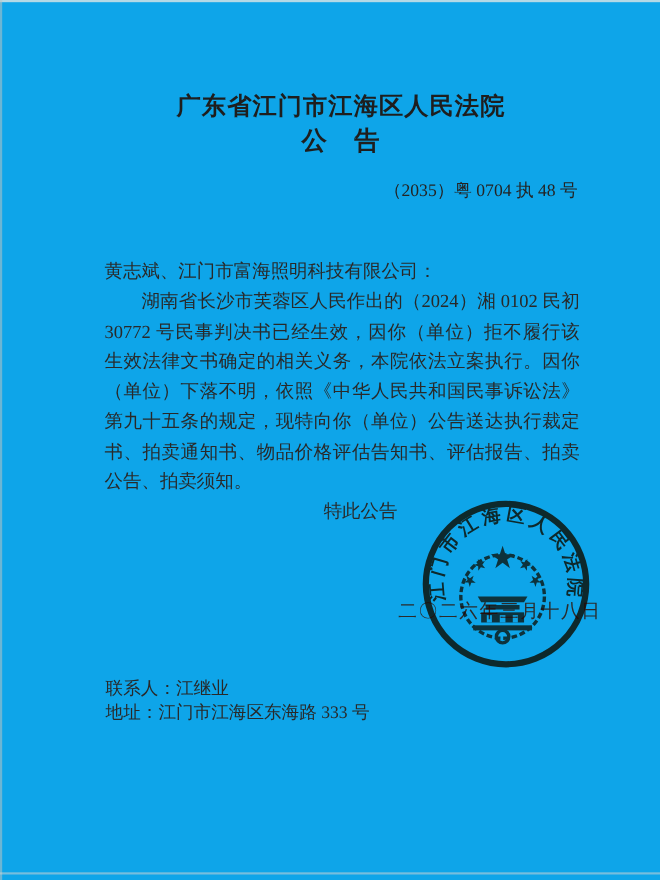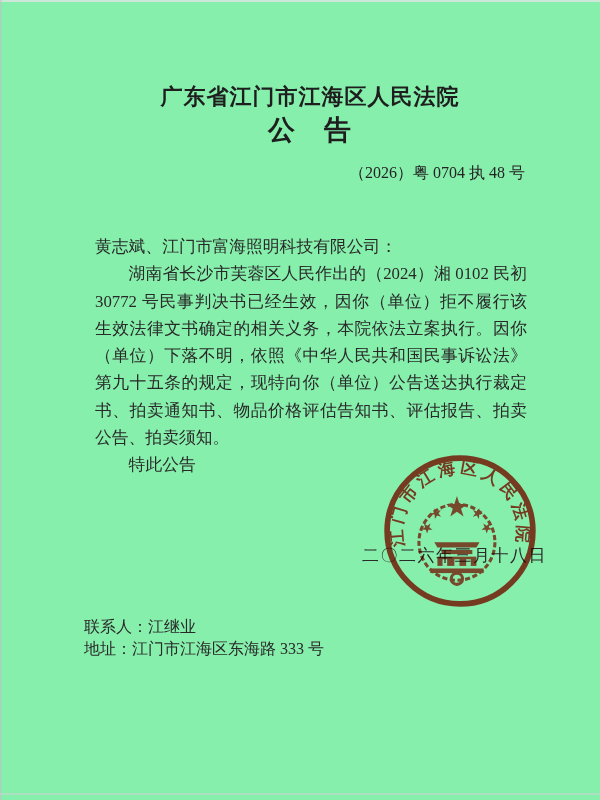--- a/index.html
+++ b/index.html
@@ -6,83 +6,83 @@
   body {
     width: 600px; height: 800px;
     background: #fbfcfc;
     position: relative;
     overflow: hidden;
     font-family: "Liberation Serif", "DejaVu Serif", serif;
     color: #2b2b2b;
   }
   .page {
     position: absolute; inset: 0;
-    background: #86efac;
+    background: #0ea5e9;
   }
   .edge-left   { position: absolute; left: 0; top: 0; width: 2px; height: 800px; background: #b9c4c2; opacity: .55; }
   .edge-top    { position: absolute; left: 0; top: 0; width: 600px; height: 2px; background: #dfe6e5; opacity: .8; }
   .edge-bottom { position: absolute; left: 0; top: 793px; width: 600px; height: 2px; background: #ccd4d3; opacity: .55; }
 
   .court-name {
     position: absolute; top: 82px; left: 20px; width: 580px;
     text-align: center;
     font-family: "Liberation Sans", "DejaVu Sans", sans-serif;
     font-weight: bold; font-size: 22px; letter-spacing: 1px;
     color: #1e1e1e;
   }
   .doc-title {
     position: absolute; top: 112px; left: 20px; width: 580px;
     text-align: center;
     font-family: "Liberation Sans", "DejaVu Sans", sans-serif;
-    font-weight: bold; font-size: 27px; letter-spacing: 1px;
+    font-weight: bold; font-size: 23px; letter-spacing: 1px;
     color: #1e1e1e;
   }
   .case-number {
     position: absolute; top: 163px; left: 95px; width: 430px;
     text-align: right; font-size: 16px; color: #242424;
   }
   .body-text {
     position: absolute; top: 209px; left: 95px; width: 432px;
     font-size: 16.8px; line-height: 27.3px;
     text-align: justify; color: #292929; margin-top: 24px;
   }
   .body-text p { margin: 0; text-indent: 2em; }
   .body-text p.addressee { text-indent: 0; }
-  .body-text p.closing { text-align: left; }
+  .body-text p.closing { text-align: center; }
 
   .issue-date {
     position: absolute; top: 544px; left: 362px;
     font-size: 17px; letter-spacing: 1.5px; color: #2b2b2b;
     z-index: 1; white-space: nowrap;
   }
   .seal {
     position: absolute; top: 454px; left: 383px;
     width: 154px; height: 154px;
     z-index: 2;
     mix-blend-mode: multiply;
     opacity: .95;
   }
   .contact {
-    position: absolute; top: 616px; left: 84px; width: 440px;
+    position: absolute; top: 616px; left: 96px; width: 440px;
     font-size: 16px; line-height: 22.4px; color: #292929;
   }
   .contact div { margin: 0; }
 </style>
 </head>
 <body>
 
 <div class="page">
   <div class="edge-top"></div>
   <div class="edge-left"></div>
   <div class="edge-bottom"></div>
 
   <div class="court-name">广东省江门市江海区人民法院</div>
   <div class="doc-title">公　告</div>
 
-  <div class="case-number">（2026）粤 0704 执 48 号</div>
+  <div class="case-number">（2035）粤 0704 执 48 号</div>
 
   <div class="body-text">
     <p class="addressee">黄志斌、江门市富海照明科技有限公司：</p>
     <p>湖南省长沙市芙蓉区人民作出的（2024）湘 0102 民初 30772 号民事判决书已经生效，因你（单位）拒不履行该生效法律文书确定的相关义务，本院依法立案执行。因你（单位）下落不明，依照《中华人民共和国民事诉讼法》第九十五条的规定，现特向你（单位）公告送达执行裁定书、拍卖通知书、物品价格评估告知书、评估报告、拍卖公告、拍卖须知。</p>
     <p class="closing">特此公告</p>
   </div>
 
   <div class="issue-date">二〇二六年三月十八日</div>
 
   <div class="seal">

